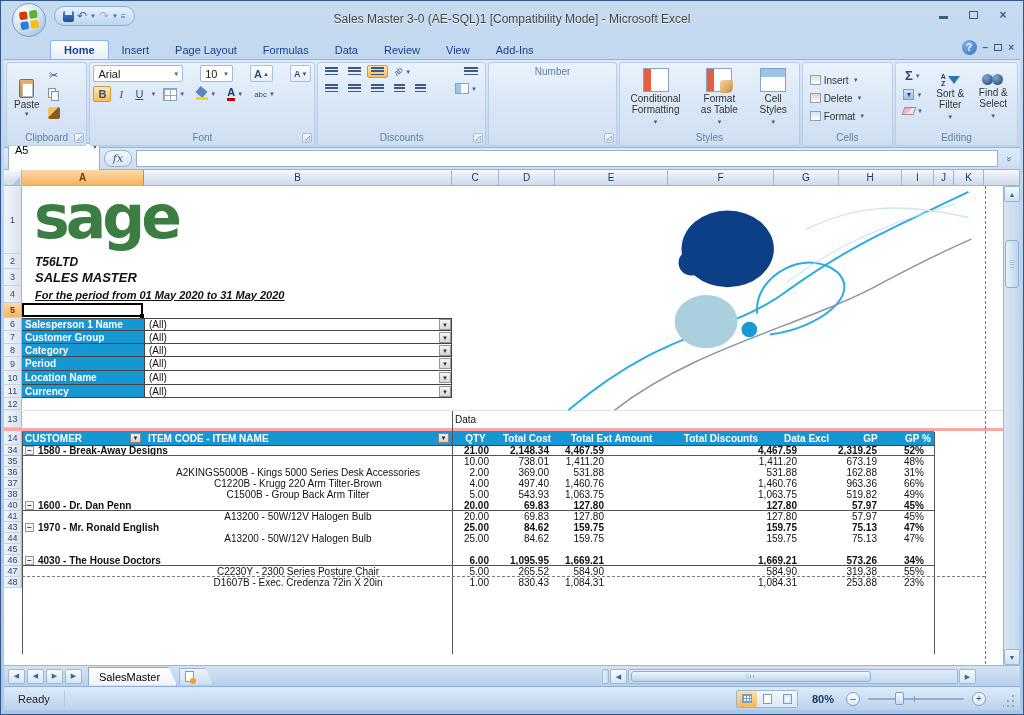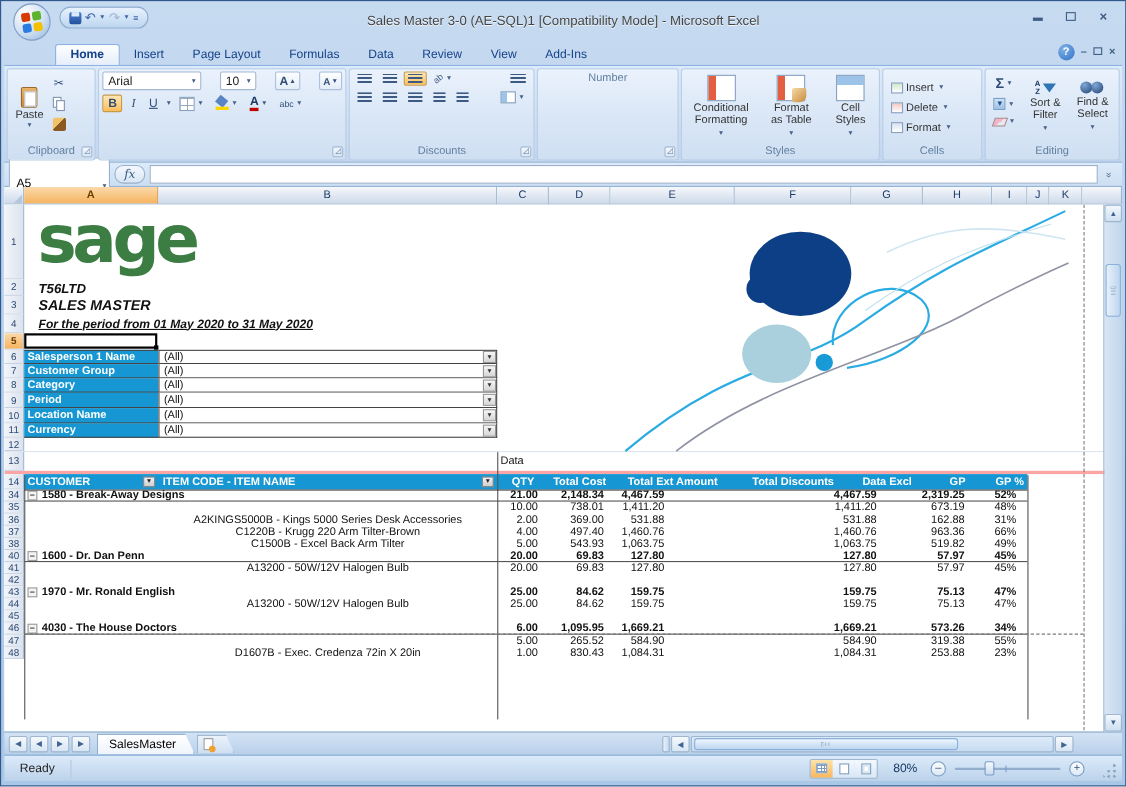--- a/index.html
+++ b/index.html
@@ -64,21 +64,21 @@
 .fillarr{width:11px;height:11px;background:linear-gradient(#cfe2f6,#9dc0e4);border:1px solid #7ba0c8;color:#1d4f8c;font-size:7px;line-height:10px;text-align:center}
 .eras{width:12px;height:8px;background:linear-gradient(135deg,#f2b3c9 50%,#e6e9f0 50%);border:1px solid #a88;transform:skewX(-20deg)}
 .azic{font-size:7px;font-weight:bold;color:#1f3864;line-height:7px;text-align:center}
 .funnel{width:0;height:0;border-left:6px solid transparent;border-right:6px solid transparent;border-top:8px solid #2e75b6}
 .binoc{width:22px;height:12px;position:relative}
 .binoc i{position:absolute;width:11px;height:11px;border-radius:50%;background:radial-gradient(circle at 35% 30%,#7fa8d8,#1f3f6e)}
 .binoc i+i{left:10px}
 .twoline{font-size:10px;color:#333;text-align:center;line-height:11px}
 
 .fbar{height:22px;display:flex;align-items:center;background:linear-gradient(#dcebfa,#cbdef2);padding:2px 4px;gap:4px;border-bottom:1px solid #96b4d4}
-.nbox{width:92px;height:31px;background:#fff;border:1px solid #9bb0cc;display:flex;align-items:flex-end;font-size:11px;padding-left:6px}
+.nbox{width:92px;height:31px;background:#fff;border:1px solid #9bb0cc;display:flex;align-items:flex-start;font-size:11px;padding-left:6px}
 .nbox .dd{margin-left:auto}
 .fxb{width:28px;height:17px;background:linear-gradient(#f3f8fd,#d9e6f4);border:1px solid #9bb0cc;border-radius:8px;display:flex;align-items:center;justify-content:center;font-family:"DejaVu Serif",serif;font-style:italic;font-size:11px;color:#3a5a80}
 .finput{flex:1;height:17px;background:#fff;border:1px solid #9bb0cc;font-size:11px;padding-left:4px}
 .fexp{width:14px;height:17px;display:flex;align-items:center;justify-content:center;color:#47618a;font-size:9px}
 
 .sheet{position:relative;height:495px;background:#fff}
 .colh{display:flex;height:16px}
 .ch,.corner{background:linear-gradient(#f6f8fb,#dde5f1 60%,#cfdaea);border-right:1px solid #9eb6ce;border-bottom:1px solid #9eb6ce;font-size:10px;color:#1a3a66;display:flex;align-items:center;justify-content:center}
 .corner{width:18px}
 .corner i{width:0;height:0;border-left:8px solid transparent;border-bottom:8px solid #b6c7dc;margin-left:6px;margin-top:6px}
@@ -131,21 +131,21 @@
 .hthumb:after{content:"";position:absolute;top:3px;bottom:3px;left:115px;width:1px;box-shadow:0 0 0 .5px #9eb6ce,3px 0 0 0 #9eb6ce,6px 0 0 0 #9eb6ce}
 
 .statusbar{position:relative;height:24px;background:linear-gradient(#dcebfa,#bcd2ea);border-top:1px solid #8eb0d8;display:flex;align-items:center;font-size:11px;color:#222}
 .statusbar .mode{padding:0 14px;border-right:1px solid #b4c8de;height:16px;display:flex;align-items:center}
 .viewb{display:flex;position:absolute;right:222px;gap:0;border:1px solid #9eb6ce;border-radius:2px;overflow:hidden}
 .vb{width:20px;height:16px;display:flex;align-items:center;justify-content:center;background:linear-gradient(#f4f9fd,#d9e7f5)}
 .vb.on{background:linear-gradient(#ffe2a8,#f9b75c)}
 .vb .g{width:10px;height:9px;background:repeating-linear-gradient(#7d9bbf 0 1px,transparent 1px 3px),repeating-linear-gradient(90deg,#7d9bbf 0 1px,transparent 1px 3px),#fff;border:1px solid #7d9bbf}
 .vb .p{width:9px;height:10px;background:#fff;border:1px solid #7d9bbf}
 .vb .p.inner{box-shadow:inset 0 0 0 2px #dce8f4}
-.zoomtxt{position:absolute;right:186px;font-weight:normal;color:#1a3a66}
+.zoomtxt{position:absolute;right:186px;font-weight:bold;color:#1a3a66}
 .zbtn{position:absolute;width:14px;height:14px;border:1px solid #7d9ec6;border-radius:50%;background:linear-gradient(#fbfdfe,#dde9f5);color:#33507a;font-size:10px;line-height:12px;text-align:center}
 .zo{right:160px}.zi{right:34px}
 .ztrack{position:absolute;right:56px;width:96px;height:2px;background:#93aecc;border-radius:1px}
 .ztrack i{position:absolute;left:46px;top:-2px;width:1px;height:6px;background:#7d9ec6}
 .zthumb{position:absolute;right:116px;top:5px;width:9px;height:13px;background:linear-gradient(#f6fafd,#c8dcf0);border:1px solid #7d9ec6;border-radius:2px}
 .grip{position:absolute;right:4px;bottom:3px;width:13px;height:13px;background:
  radial-gradient(circle at 10px 2px,#8fa8c4 1.2px,transparent 1.4px),
  radial-gradient(circle at 10px 7px,#8fa8c4 1.2px,transparent 1.4px),
  radial-gradient(circle at 5px 7px,#8fa8c4 1.2px,transparent 1.4px),
  radial-gradient(circle at 10px 12px,#8fa8c4 1.2px,transparent 1.4px),
@@ -278,20 +278,21 @@
           <div class="sbtn">
               <span class="fcic"><span>A</span><u></u></span>
               <span class="dd">▼</span>
             </div>
           <div class="sbtn" style="font-size:8px">
               <span>abc</span>
               <span class="dd">▼</span>
             </div>
         </div>
       </div>
+      <div class="rgl">Font</div>
       <div class="dl">◿</div>
     </div>
 
     <div class="rgrp" style="width:170px">
       <div class="rgc" style="flex-direction:column;gap:3px">
         <div style="display:flex;gap:2px;align-items:center">
           <div class="sbtn">
               <span class="icl"></span>
             </div>
           <div class="sbtn">
@@ -626,21 +627,21 @@
             <div class="cell num ex">1,460.76</div>
             <div class="cell num sa">1,460.76</div>
             <div class="cell num gpv">963.36</div>
             <div class="cell num gpp">66%</div>
           </div>
         </div>
 
       <div class="row dr">
           <div class="rn">38</div>
           <div class="rc">
-        <div class="cell iname">C1500B - Excel Back Arm Tilter</div>
+        <div class="cell iname">C1500B - Group Back Arm Tilter</div>
         <div class="cell num q">5.00</div>
             <div class="cell num co">543.93</div>
             <div class="cell num ex">1,063.75</div>
             <div class="cell num sa">1,063.75</div>
             <div class="cell num gpv">519.82</div>
             <div class="cell num gpp">49%</div>
           </div>
         </div>
 
 
@@ -666,24 +667,20 @@
         <div class="cell iname">A13200 - 50W/12V Halogen Bulb</div>
         <div class="cell num q">20.00</div>
             <div class="cell num co">69.83</div>
             <div class="cell num ex">127.80</div>
             <div class="cell num sa">127.80</div>
             <div class="cell num gpv">57.97</div>
             <div class="cell num gpp">45%</div>
           </div>
         </div>
 
-      <div class="row dr">
-          <div class="rn">42</div>
-          <div class="rc"></div>
-        </div>
 
       <div class="row dr g">
           <div class="rn">43</div>
           <div class="rc">
         <div class="cell gname">
               <span class="clps">−</span>
               <span>1970 - Mr. Ronald English</span>
             </div>
         <div class="cell num q">25.00</div>
             <div class="cell num co">84.62</div>
@@ -724,20 +721,21 @@
             <div class="cell num ex">1,669.21</div>
             <div class="cell num sa">1,669.21</div>
             <div class="cell num gpv">573.26</div>
             <div class="cell num gpp">34%</div>
           </div>
         </div>
 
       <div class="row dr">
           <div class="rn">47</div>
           <div class="rc">
+        <div class="cell iname">C2230Y - 2300 Series Posture Chair</div>
         <div class="cell num q">5.00</div>
             <div class="cell num co">265.52</div>
             <div class="cell num ex">584.90</div>
             <div class="cell num sa">584.90</div>
             <div class="cell num gpv">319.38</div>
             <div class="cell num gpp">55%</div>
           </div>
         </div>
 
       <div class="row dr">

